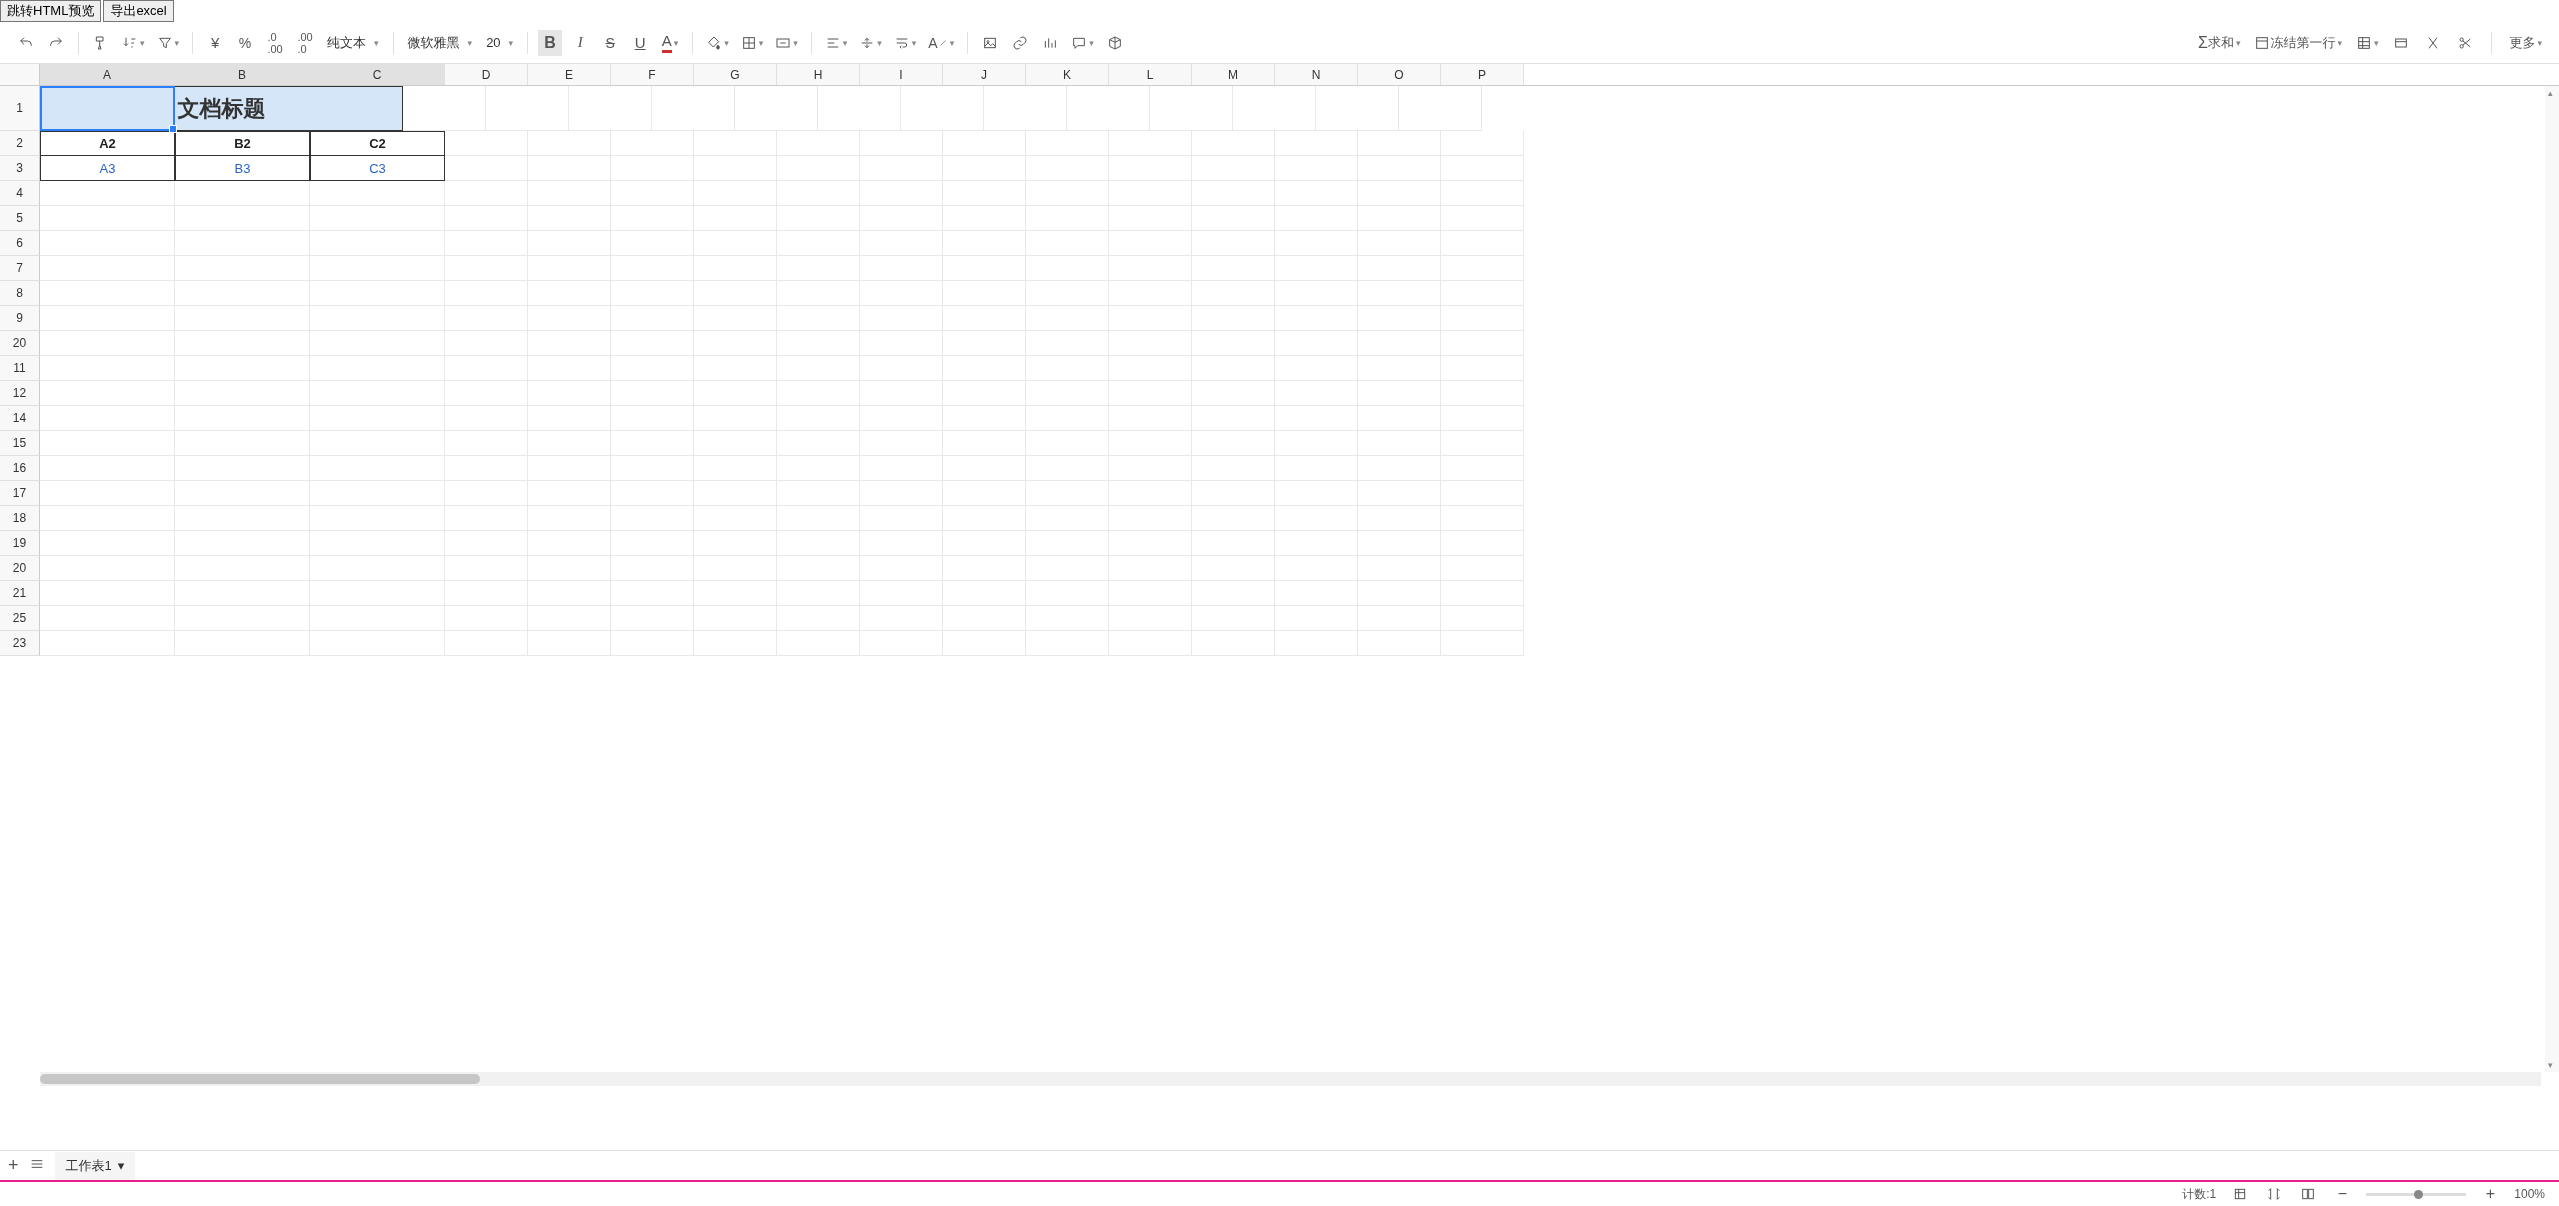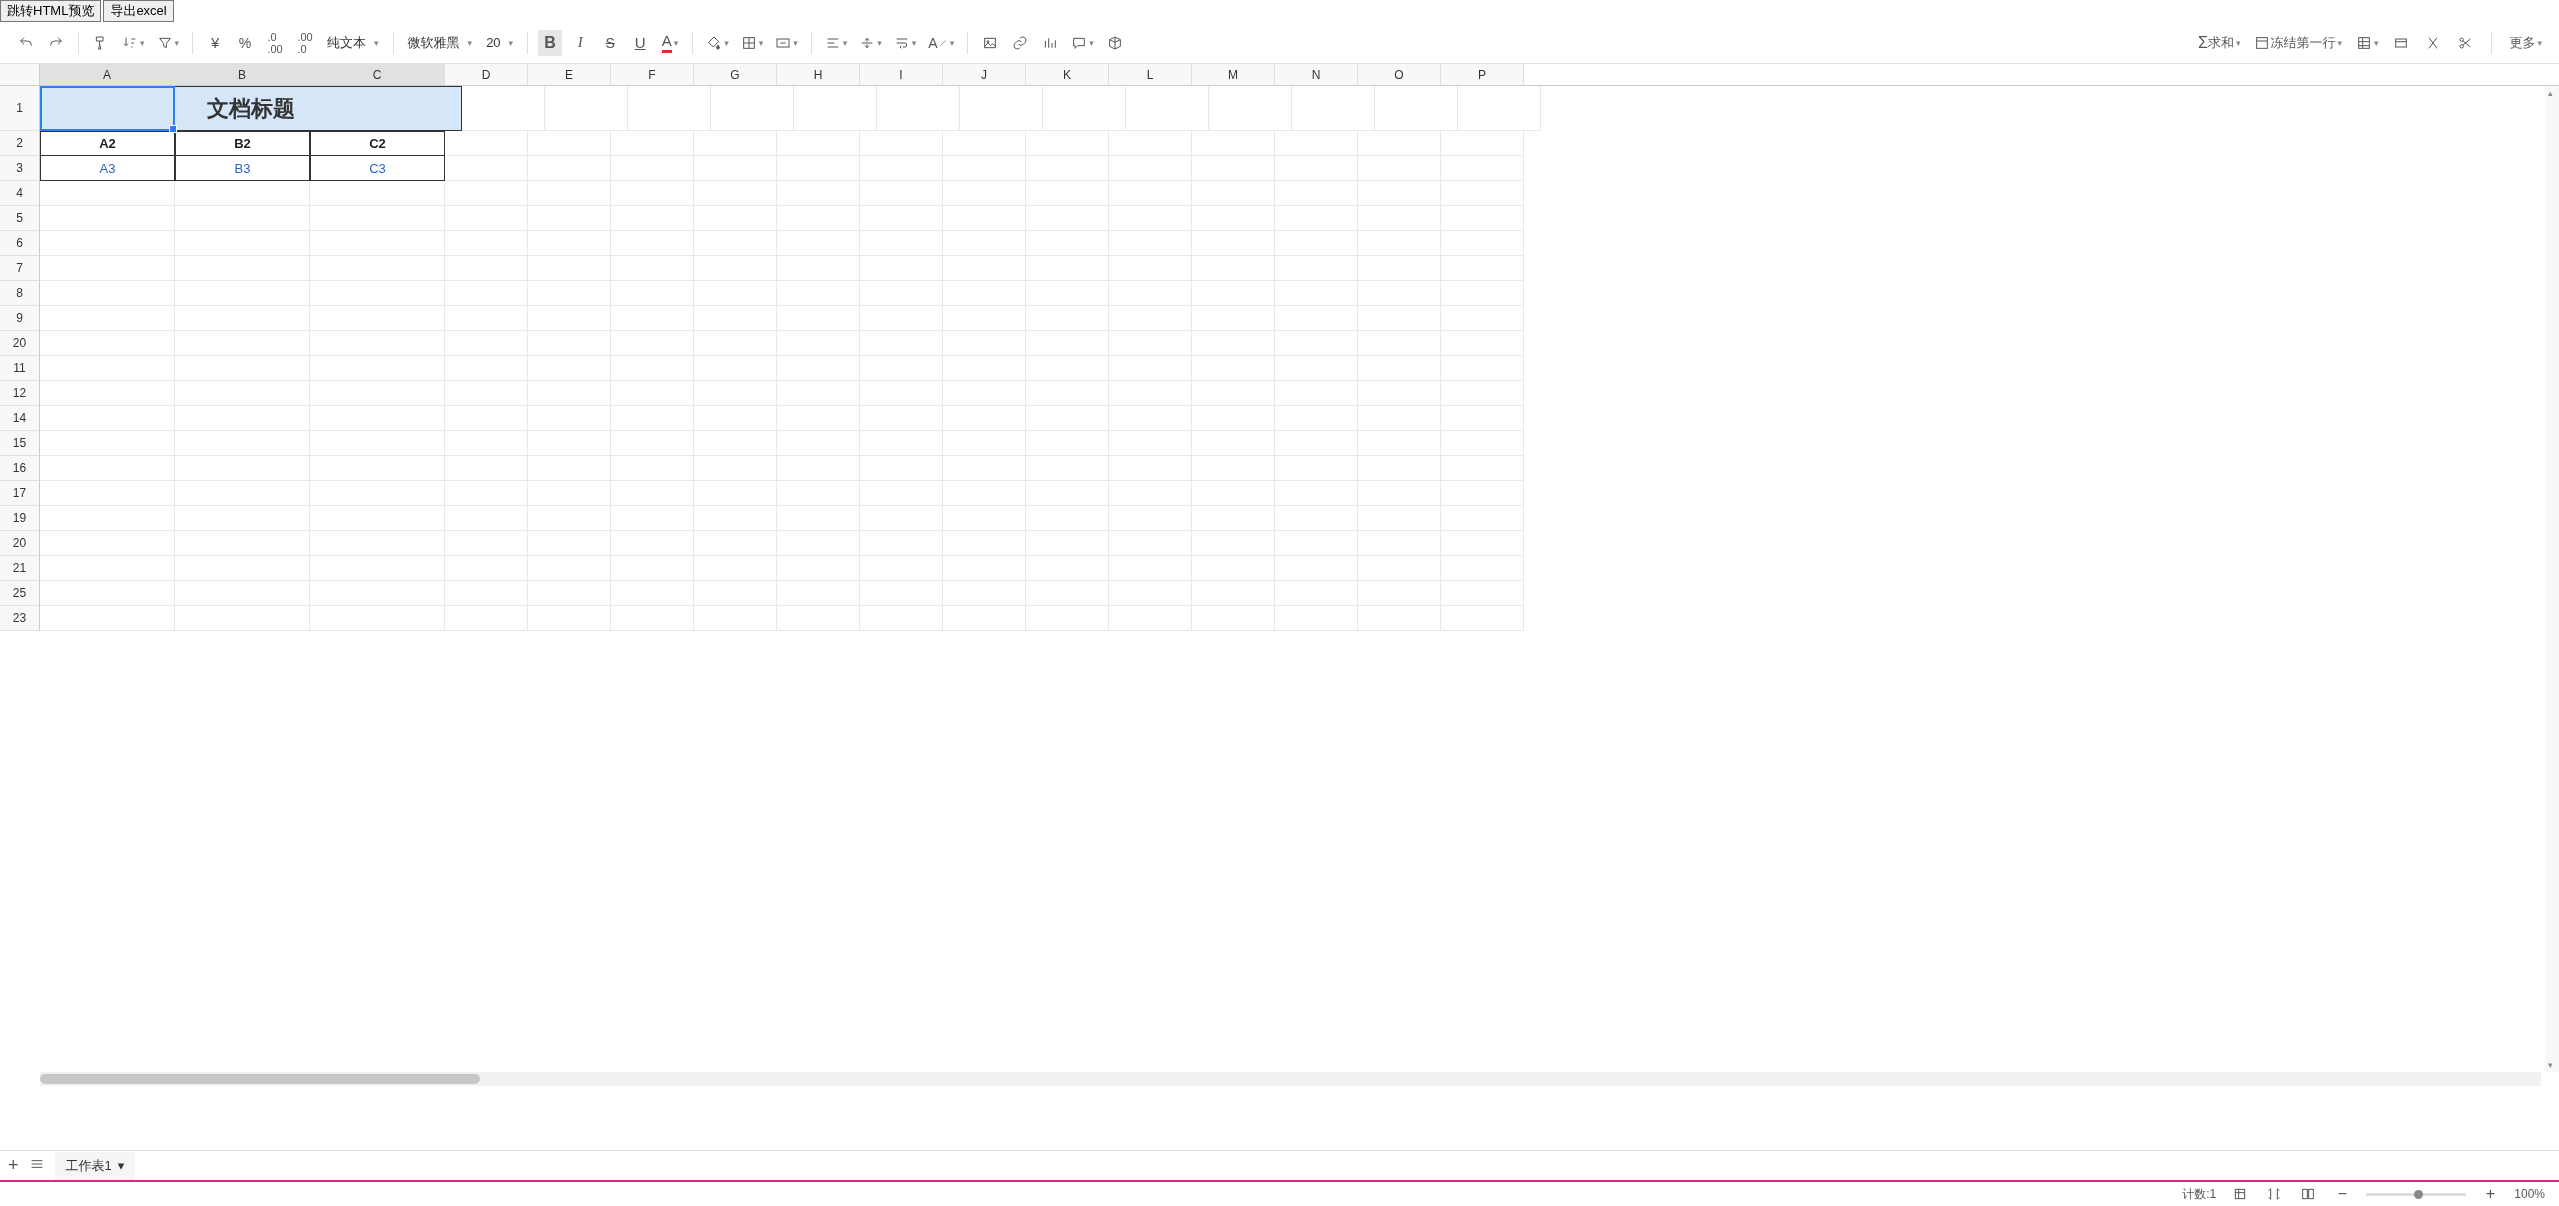--- a/index.html
+++ b/index.html
@@ -315,21 +315,21 @@
     <div class="ch" style="width: 83px;">M</div>
     <div class="ch" style="width: 83px;">N</div>
     <div class="ch" style="width: 83px;">O</div>
     <div class="ch" style="width: 83px;">P</div>
   </div>
 
 <div class="gridwrap" id="gridwrap">
   <div class="grid" id="grid">
       <div class="row r1">
         <div class="rh">1</div>
-        <div class="cell merged" style="width: 422px;">文档标题</div>
+        <div class="cell merged" style="width: 363px;">文档标题</div>
         <div class="cell" style="width: 83px;"></div>
         <div class="cell" style="width: 83px;"></div>
         <div class="cell" style="width: 83px;"></div>
         <div class="cell" style="width: 83px;"></div>
         <div class="cell" style="width: 83px;"></div>
         <div class="cell" style="width: 83px;"></div>
         <div class="cell" style="width: 83px;"></div>
         <div class="cell" style="width: 83px;"></div>
         <div class="cell" style="width: 83px;"></div>
         <div class="cell" style="width: 83px;"></div>
@@ -598,20 +598,39 @@
         <div class="cell" style="width: 83px;"></div>
         <div class="cell" style="width: 83px;"></div>
         <div class="cell" style="width: 83px;"></div>
         <div class="cell" style="width: 83px;"></div>
         <div class="cell" style="width: 83px;"></div>
         <div class="cell" style="width: 83px;"></div>
         <div class="cell" style="width: 83px;"></div>
       </div>
       <div class="row r17">
         <div class="rh">17</div>
+        <div class="cell" style="width: 135px;"></div>
+        <div class="cell" style="width: 135px;"></div>
+        <div class="cell" style="width: 135px;"></div>
+        <div class="cell" style="width: 83px;"></div>
+        <div class="cell" style="width: 83px;"></div>
+        <div class="cell" style="width: 83px;"></div>
+        <div class="cell" style="width: 83px;"></div>
+        <div class="cell" style="width: 83px;"></div>
+        <div class="cell" style="width: 83px;"></div>
+        <div class="cell" style="width: 83px;"></div>
+        <div class="cell" style="width: 83px;"></div>
+        <div class="cell" style="width: 83px;"></div>
+        <div class="cell" style="width: 83px;"></div>
+        <div class="cell" style="width: 83px;"></div>
+        <div class="cell" style="width: 83px;"></div>
+        <div class="cell" style="width: 83px;"></div>
+      </div>
+      <div class="row r18">
+        <div class="rh">18</div>
         <div class="cell" style="width: 135px;"></div>
         <div class="cell" style="width: 135px;"></div>
         <div class="cell" style="width: 135px;"></div>
         <div class="cell" style="width: 83px;"></div>
         <div class="cell" style="width: 83px;"></div>
         <div class="cell" style="width: 83px;"></div>
         <div class="cell" style="width: 83px;"></div>
         <div class="cell" style="width: 83px;"></div>
         <div class="cell" style="width: 83px;"></div>
         <div class="cell" style="width: 83px;"></div>

